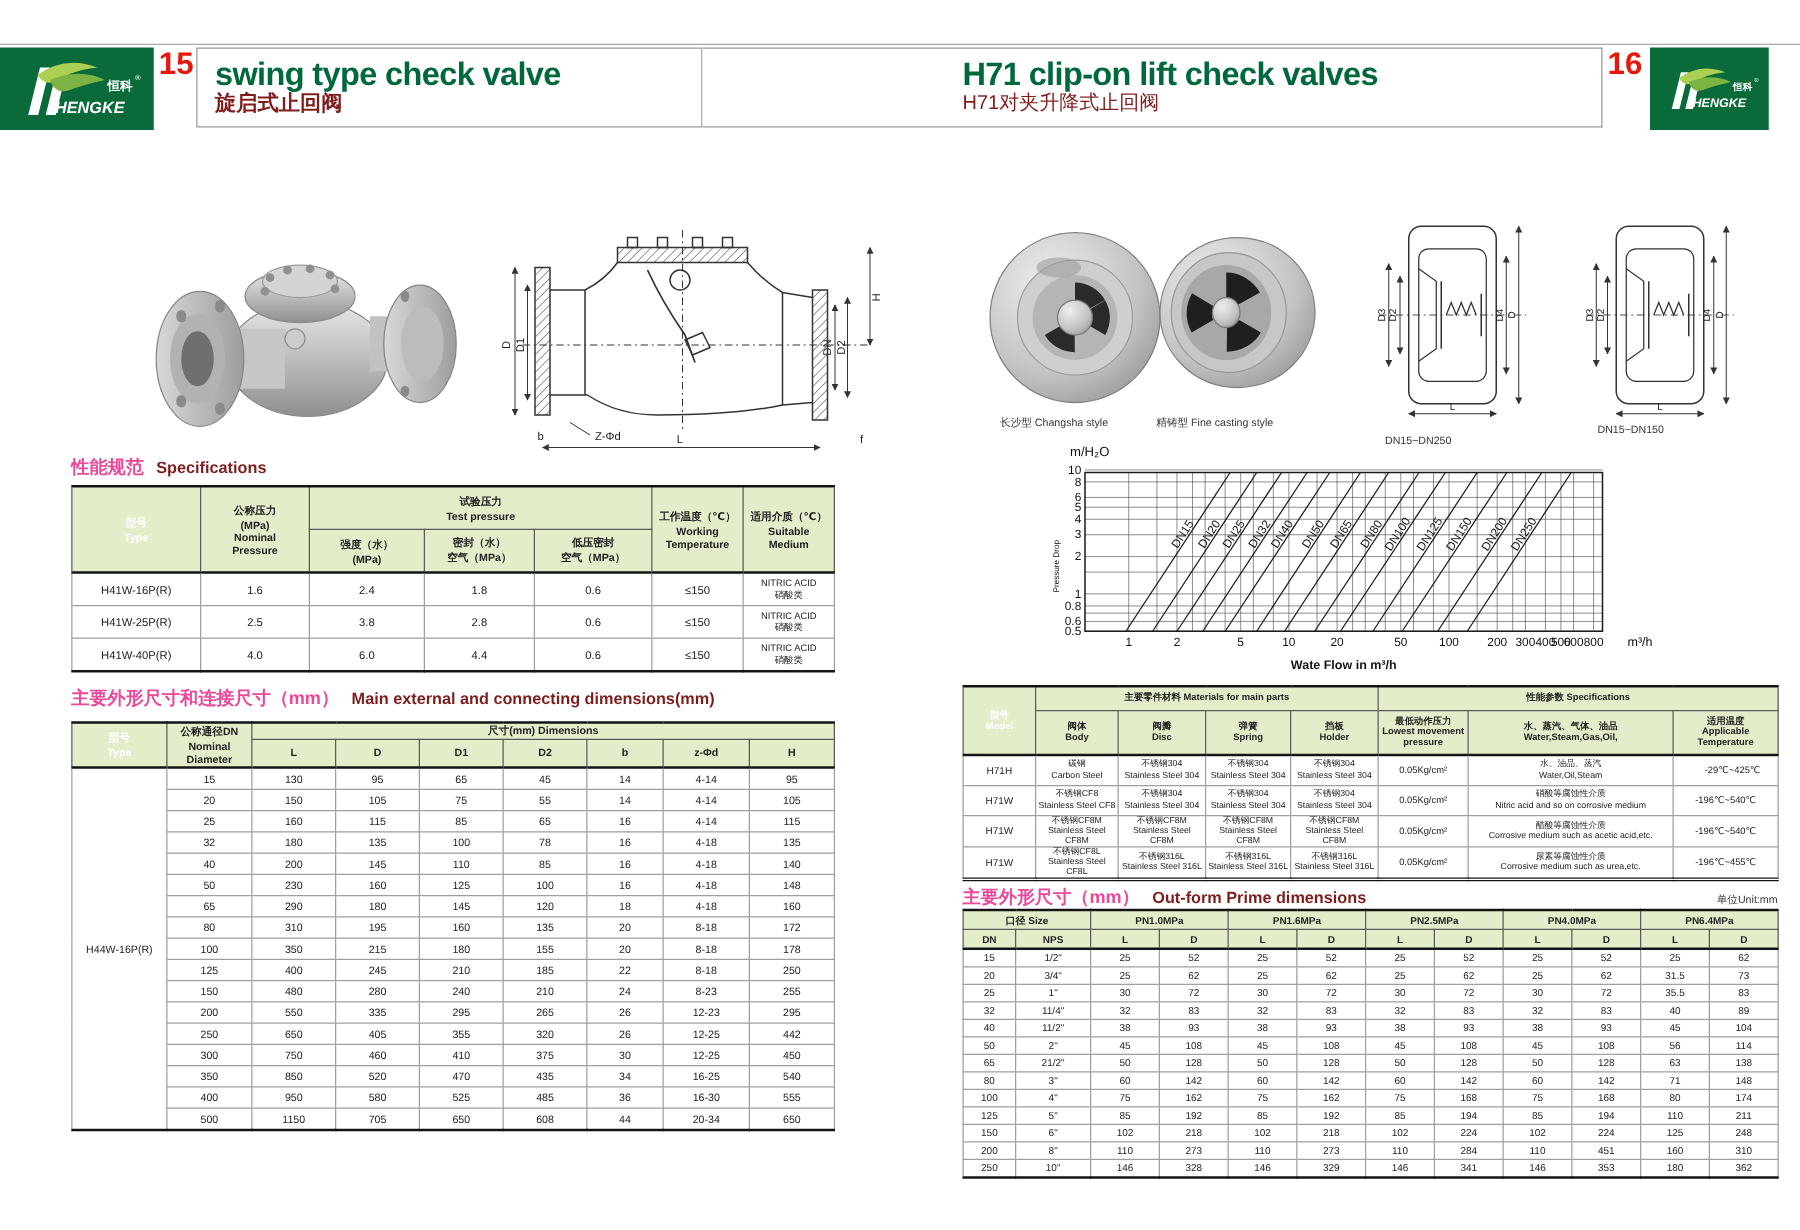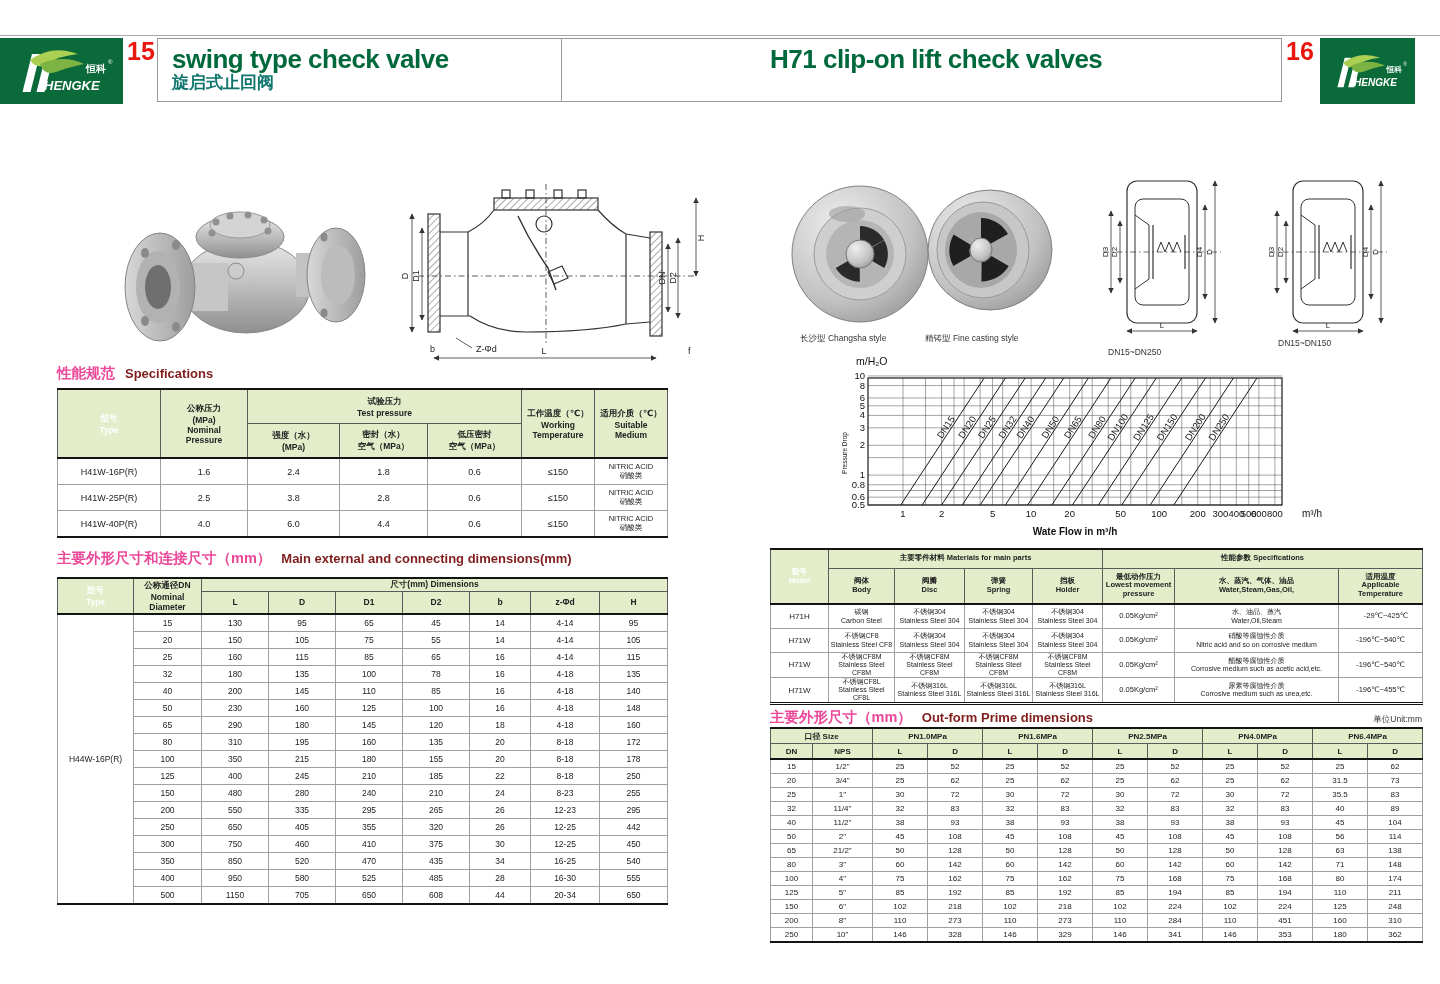--- a/index.html
+++ b/index.html
@@ -4,21 +4,21 @@
 <style>
   html,body{margin:0;padding:0;background:#fff;}
   #page{position:relative;width:1440px;height:984px;background:#fff;overflow:hidden;
         font-family:"Liberation Sans","DejaVu Sans",sans-serif;color:#222;}
   .abs{position:absolute;}
   .top-rule{left:0;top:35px;width:1440px;height:1px;background:#a9a9a9;}
   .logo-block{background:#0a6a3a;}
   .pagenum{font-size:25px;font-weight:bold;color:#e8170d;line-height:1;}
   .titlebox{border:1px solid #9a9a9a;background:#fff;box-sizing:border-box;}
   .main-title{font-size:26px;font-weight:bold;color:#00693c;letter-spacing:-0.5px;line-height:1.05;}
-  .sub-title{font-size:17px;color:#0f766e;font-weight:bold;line-height:1.2;}
+  .sub-title{font-size:17px;color:#7f1d1d;font-weight:bold;line-height:1.2;}
   .sec-title{display:flex;align-items:baseline;gap:10px;}
   .sec-cn{font-size:14.5px;font-weight:bold;color:#ec4899;text-align:right;}
   .sec-en{font-size:13px;font-weight:bold;color:#7f1d1d;}
   .unit-note{font-size:8.5px;color:#333;}
   .caption{font-size:8.5px;color:#333;white-space:nowrap;}
 
   table.tbl{border-collapse:collapse;table-layout:fixed;
     border-top:2px solid #141414;border-bottom:2px solid #141414;}
   table.tbl th{background:#e3edca;font-weight:bold;border:1px solid #5a5a5a;
     white-space:pre-line;text-align:center;vertical-align:middle;padding:0 1px;}
@@ -61,20 +61,21 @@
 
   <div class="abs pagenum" style="left:127px;top:39px;">15</div>
 
   <div class="abs titlebox" style="left:157px;top:38px;width:405px;height:64px;padding:7px 0 0 14px;">
     <div class="main-title">swing type check valve</div>
     <div class="sub-title">旋启式止回阀</div>
   </div>
 
   <div class="abs titlebox" style="left:562px;top:38px;width:720px;height:64px;padding:7px 0 0 208px;border-left:none;">
     <div class="main-title">H71 clip-on lift check valves</div>
+    <div class="sub-title" style="font-weight:normal;font-size:16px;">H71对夹升降式止回阀</div>
   </div>
 
   <div class="abs pagenum" style="left:1286px;top:39px;">16</div>
 
   <div class="abs logo-block" style="left:1320px;top:38px;width:95px;height:66px;">
     <svg width="95" height="66" viewBox="0 0 123 66">
       <g transform="skewX(-14)">
         <rect x="36" y="16" width="8" height="38" fill="#fff"></rect>
         <rect x="50" y="16" width="8" height="38" fill="#fff"></rect>
       </g>
@@ -433,21 +434,21 @@
           <td>34</td>
           <td>16-25</td>
           <td>540</td>
         </tr>
         <tr>
           <td>400</td>
           <td>950</td>
           <td>580</td>
           <td>525</td>
           <td>485</td>
-          <td>28</td>
+          <td>36</td>
           <td>16-30</td>
           <td>555</td>
         </tr>
         <tr>
           <td>500</td>
           <td>1150</td>
           <td>705</td>
           <td>650</td>
           <td>608</td>
           <td>44</td>

